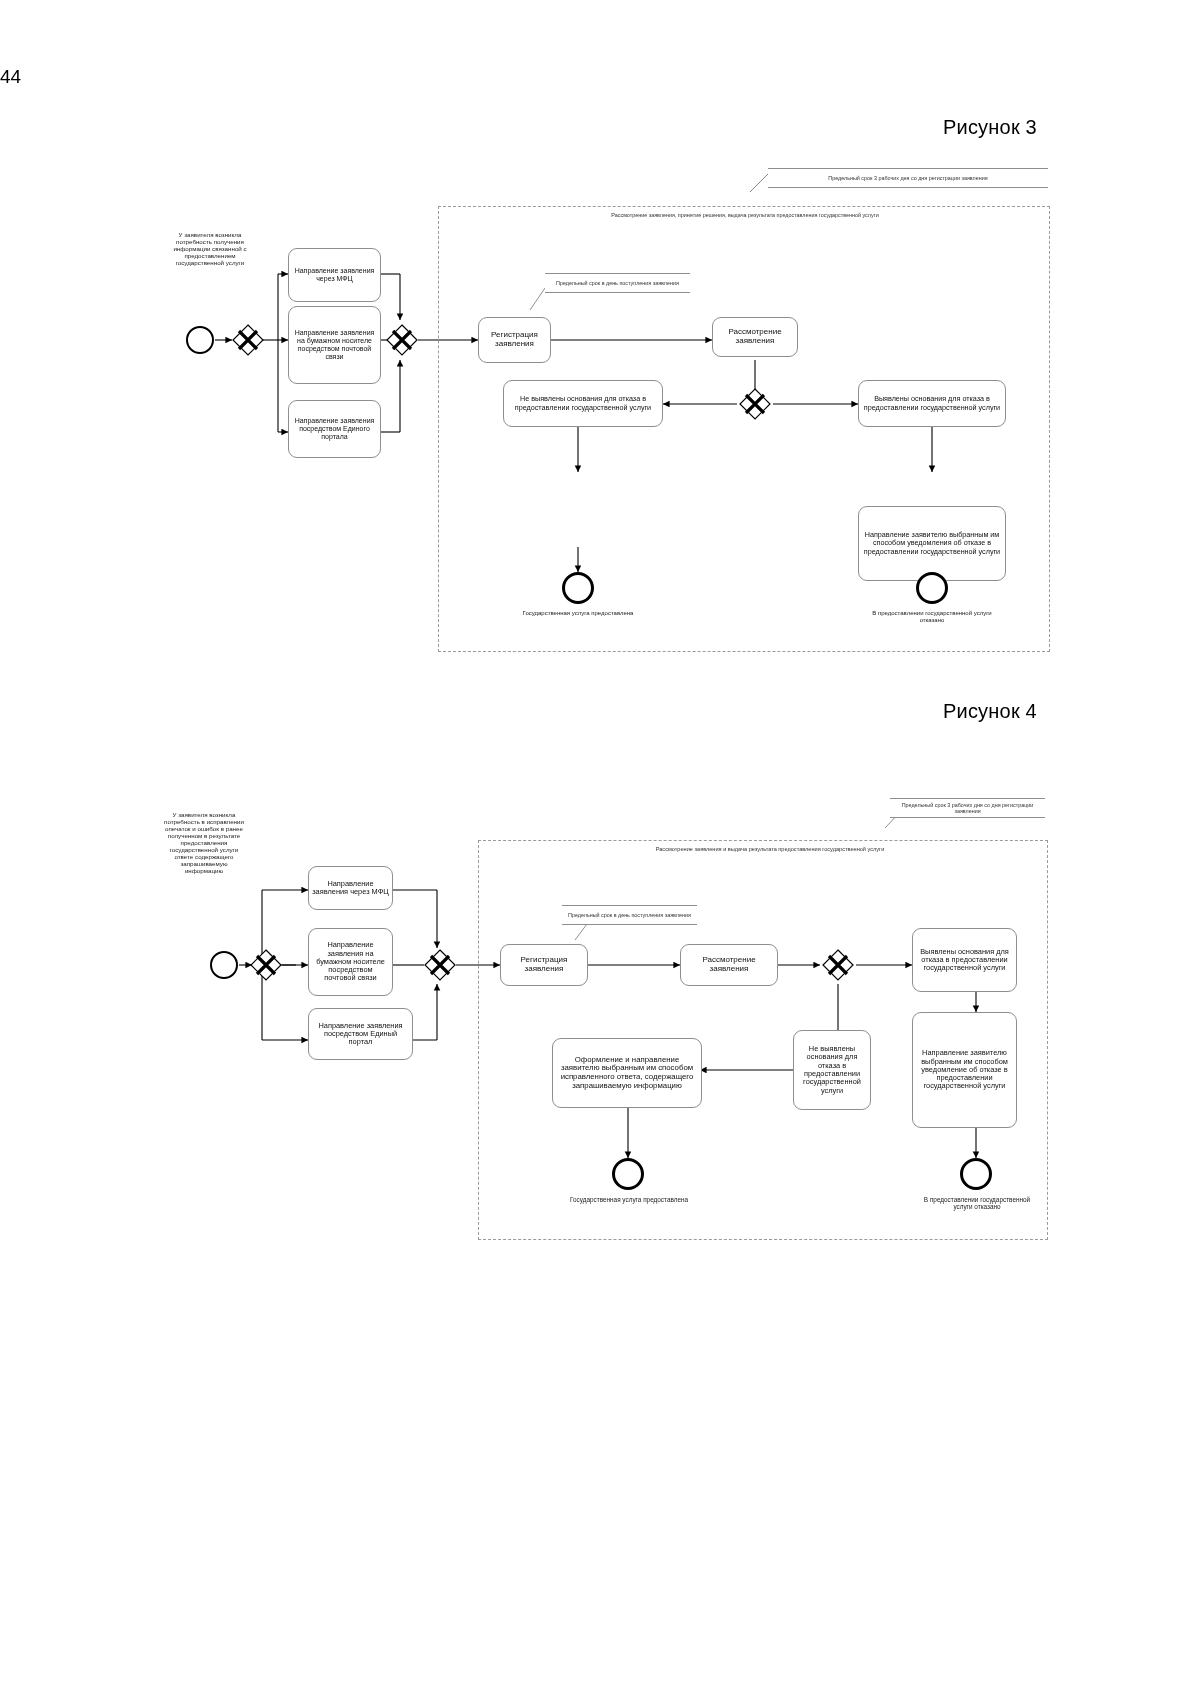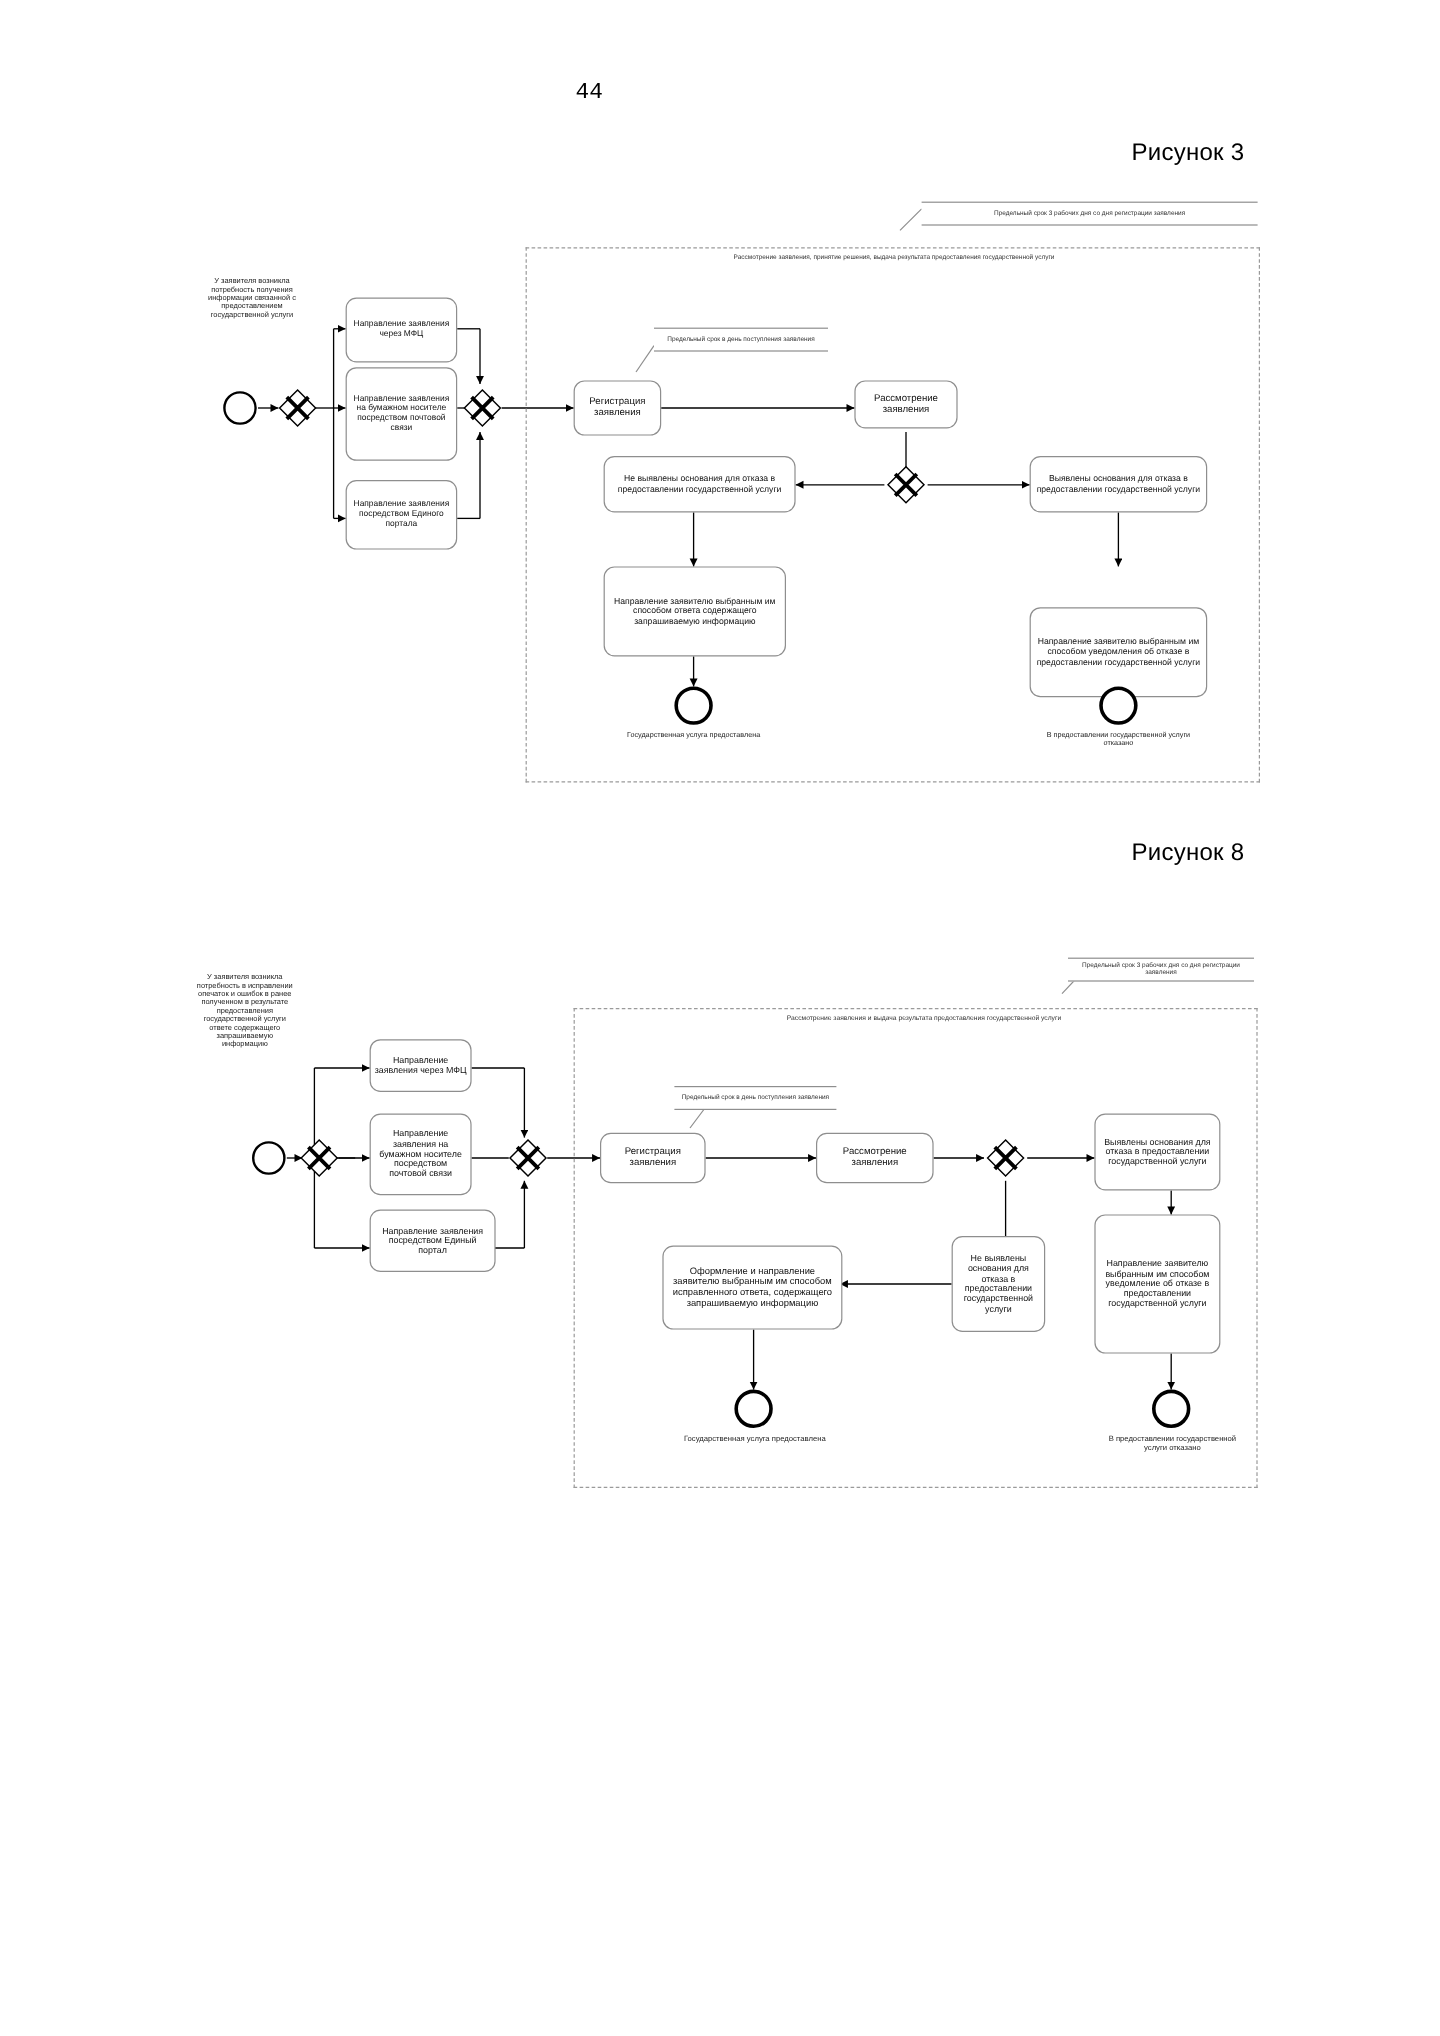--- a/index.html
+++ b/index.html
@@ -1,18 +1,18 @@
 <!DOCTYPE html>
 <html><head>
 <meta charset="utf-8">
 <style>
   html,body{margin:0;padding:0;background:#fff;}
   body{width:1200px;height:1697px;position:relative;font-family:"Liberation Sans",sans-serif;color:#000;}
   .page{position:absolute;inset:0;background:#fff;}
-  .page-number{position:absolute;top:66px;left:0;width:982px;text-align:center;font-size:19px;font-family:Liberation Mono, monospace;}
+  .page-number{position:absolute;top:66px;left:0;width:982px;font-size:19px;}
   .fig-title{position:absolute;font-size:20px;letter-spacing:.2px;}
   #fig3-title{top:116px;left:943px;}
   #fig4-title{top:700px;left:943px;}
 
   .canvas{position:absolute;}
   #fig3{top:160px;left:0;width:1200px;height:510px;}
   #fig4{top:780px;left:0;width:1200px;height:480px;}
   .canvas svg{position:absolute;top:0;left:0;overflow:visible;}
 
   .node{position:absolute;box-sizing:border-box;display:flex;align-items:center;justify-content:center;text-align:center;background:#fff;border:1px solid #8e8e8e;border-radius:9px;padding:2px 3px;line-height:1.12;color:#111;}
@@ -132,36 +132,33 @@
     </div>
 
     <div class="node" style="left:503px;top:220px;width:160px;height:47px;font-size:7.2px;">
       <span>Не выявлены основания для отказа в предоставлении государственной услуги</span>
     </div>
 
     <div class="node" style="left:858px;top:220px;width:148px;height:47px;font-size:7.2px;">
       <span>Выявлены основания для отказа в предоставлении государственной услуги</span>
     </div>
 
-    <div class="node" style="left:503px;top:312px;width:152px;height:75px;font-size:7.2px;">
-      <span>Направление заявителю выбранным им способом ответа  содержащего запрашиваемую информацию</span>
-    </div>
 
     <div class="node" style="left:858px;top:312px;width:148px;height:75px;font-size:7.2px;margin-top:34px;">
       <span>Направление заявителю выбранным им способом уведомления об отказе в предоставлении государственной услуги</span>
     </div>
 
     <div class="ev thick" style="left:562px;top:412px;width:32px;height:32px;"></div>
     <div class="ev-label" style="left:513px;top:450px;width:130px;font-size:6px;">Государственная услуга предоставлена</div>
 
     <div class="ev thick" style="left:916px;top:412px;width:32px;height:32px;"></div>
     <div class="ev-label" style="left:872px;top:450px;width:120px;font-size:6px;">В предоставлении государственной услуги отказано</div>
   </div>
 
-  <div class="fig-title" id="fig4-title">Рисунок 8</div>
+  <div class="fig-title" id="fig4-title">Рисунок 4</div>
 
   <div class="canvas" id="fig4">
 
     <svg width="1200" height="480">
       <defs>
         <marker id="ah4" markerWidth="7" markerHeight="7" refX="6" refY="3" orient="auto">
           <path d="M0,0 L6,3 L0,6 z" fill="#000"></path>
         </marker>
       </defs>
 

